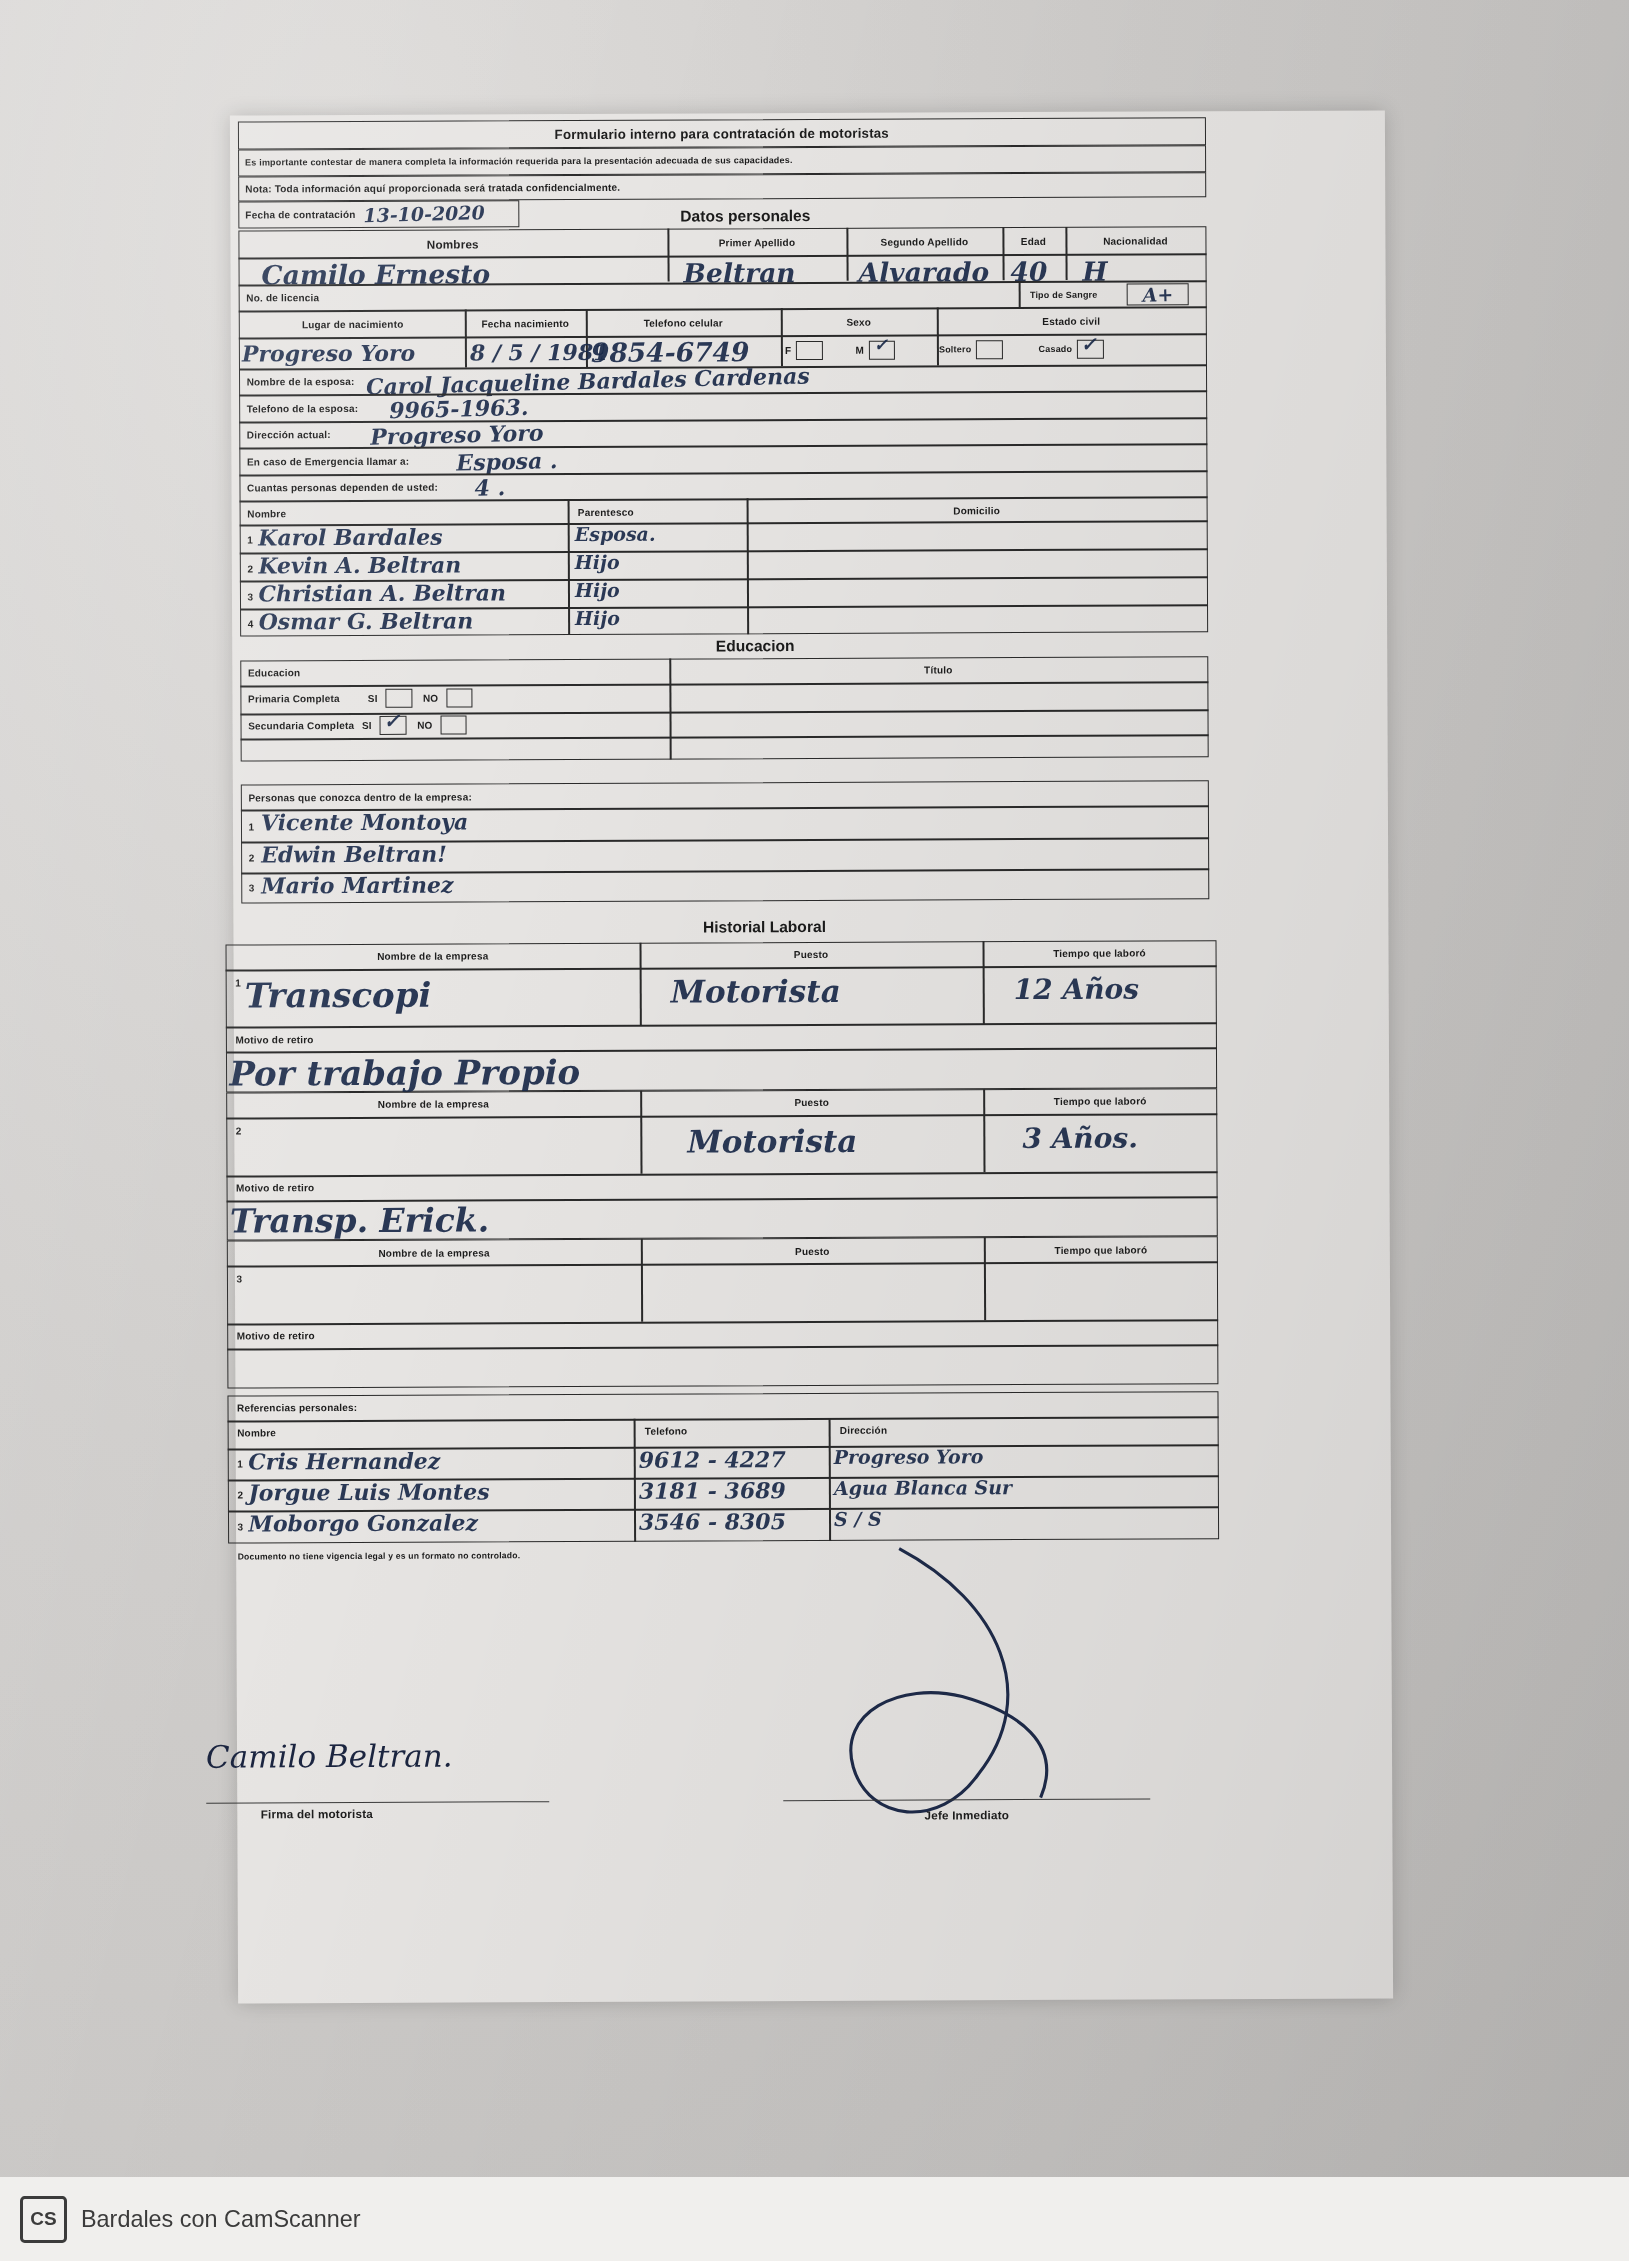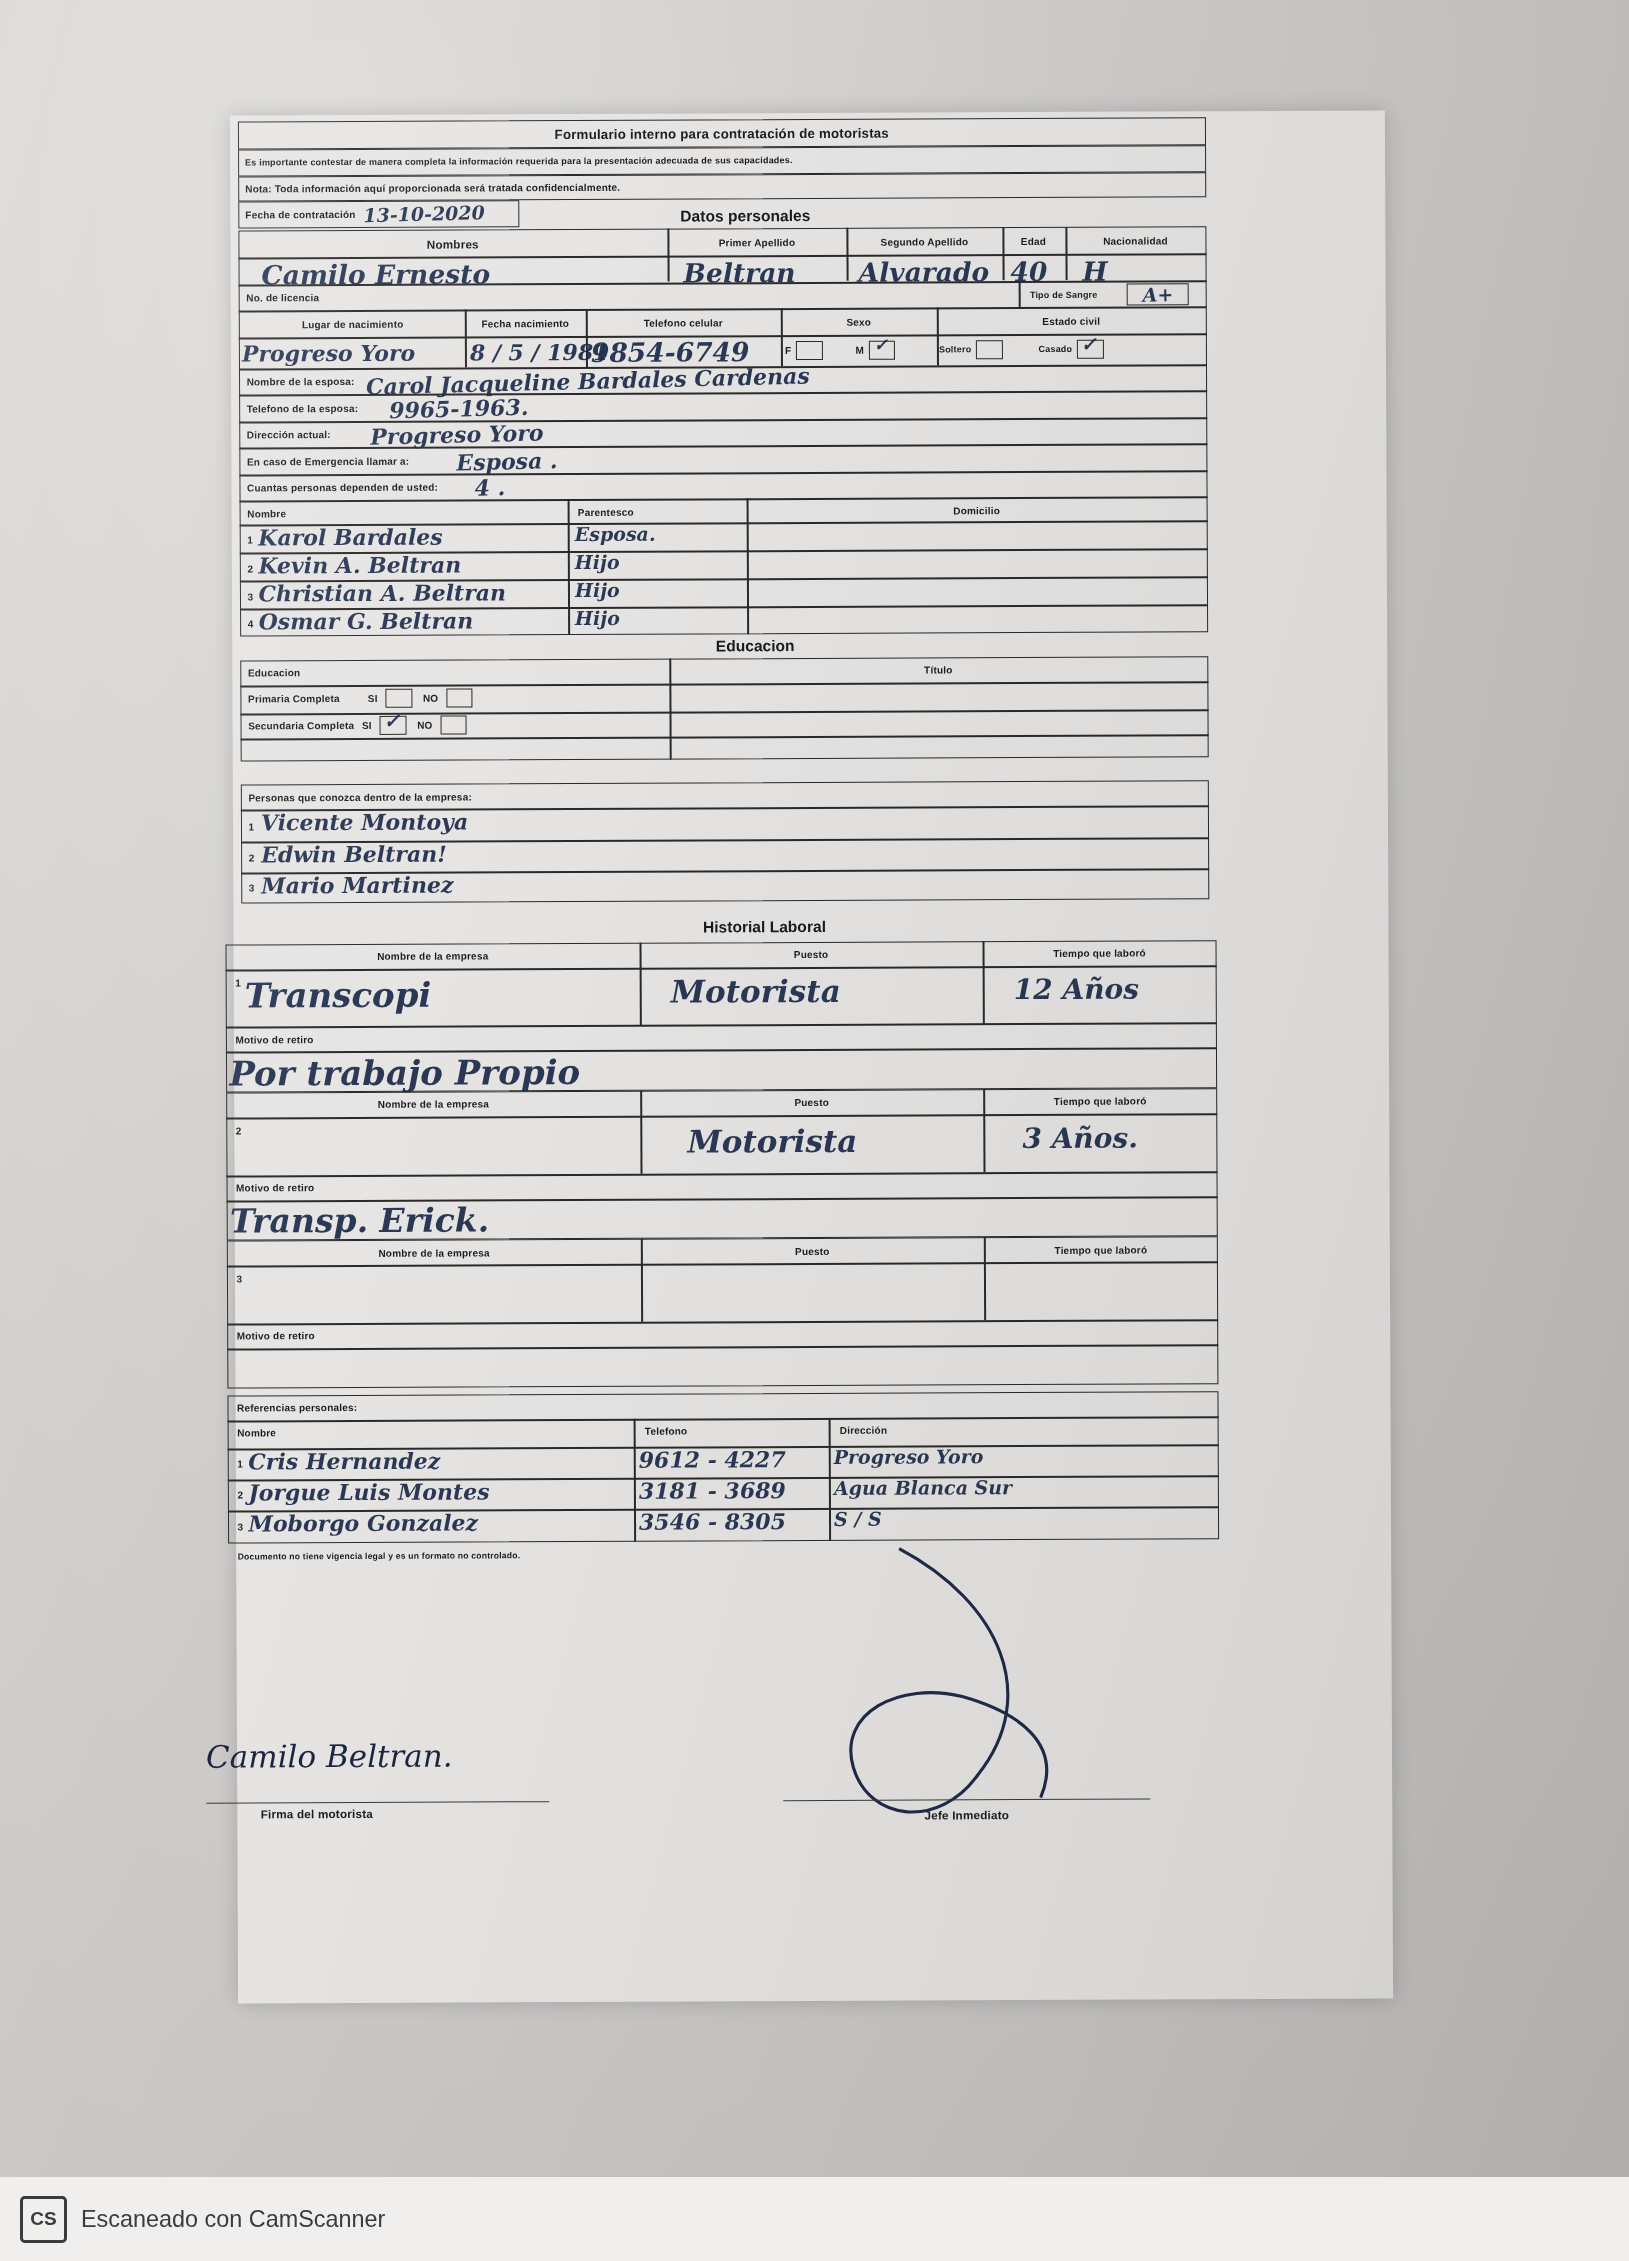--- a/index.html
+++ b/index.html
@@ -463,15 +463,15 @@
       <div class="blk ctr" style="left:546px;top:1692px;width:367px;height:20px;">
           <span class="lbl">Jefe Inmediato</span>
         </div>
 
     </div>
   </div>
 </div>
 
 <div id="csbar">
   <div id="cslogo">CS</div>
-  <div id="cstext">Escaneado con CamScanner</div>
+  <div id="cstext">Bardales con CamScanner</div>
 </div>
 
 
 </body></html>

